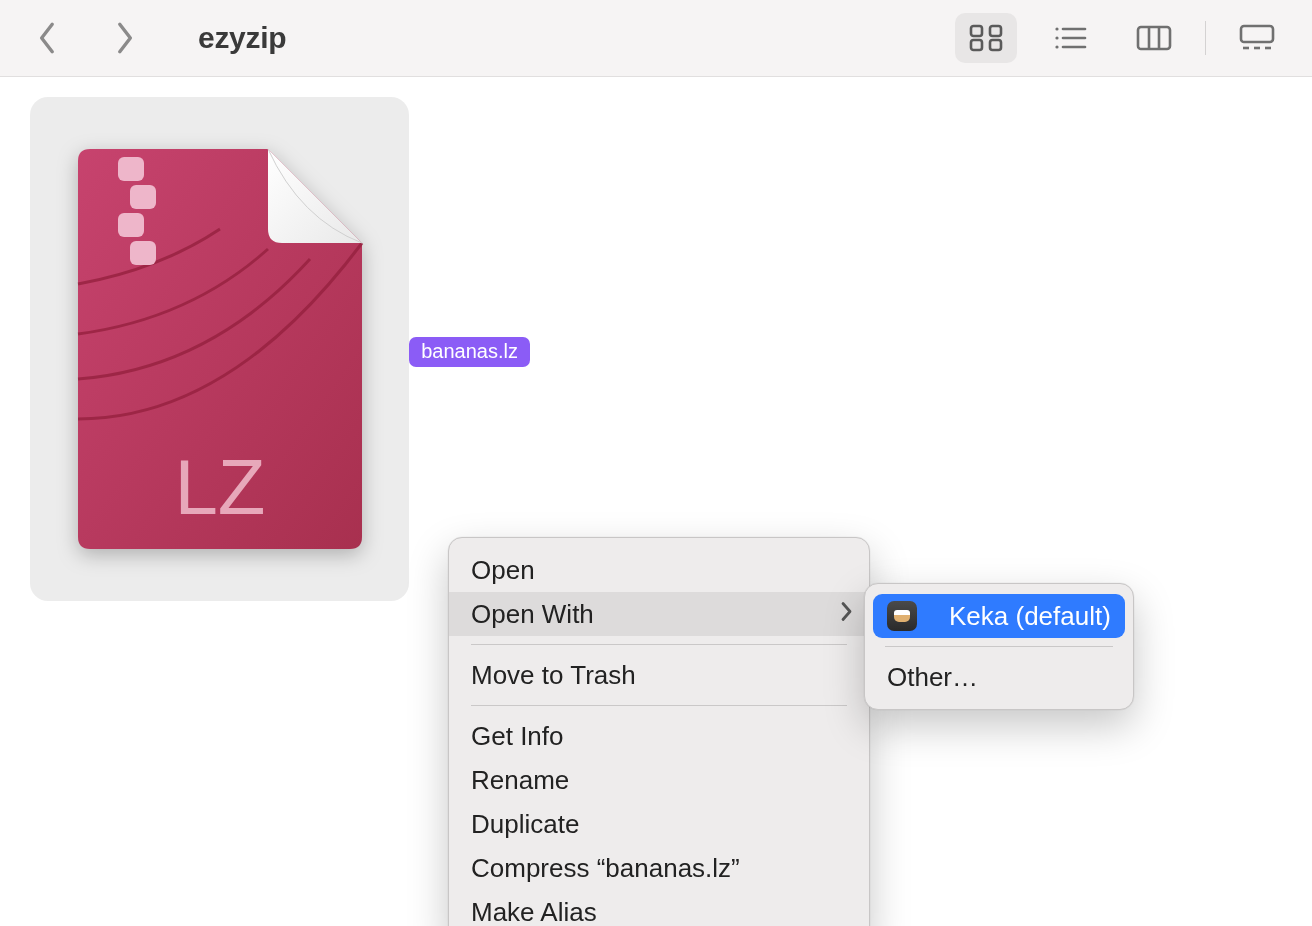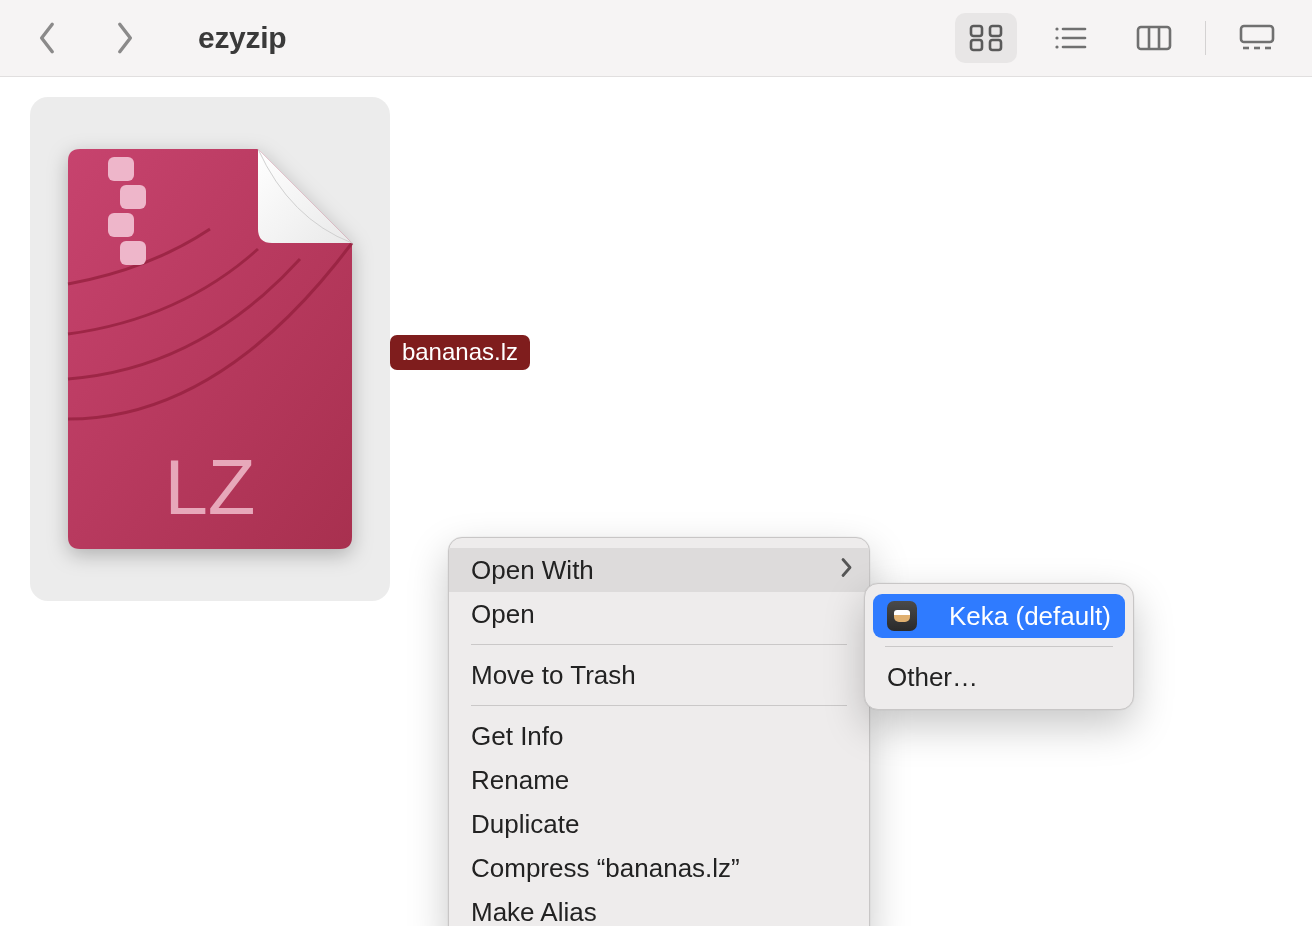--- a/index.html
+++ b/index.html
@@ -66,23 +66,23 @@
   }
   .thumb-wrap {
     width: 500px; height: 504px;
     background:#ececec;
     border-radius: 18px;
     display:flex; align-items:center; justify-content:center;
   }
   .lz-icon-svg { filter: drop-shadow(0 6px 10px rgba(0,0,0,0.25)); }
   .file-label {
     margin-top: 6px;
-    background:#7f1d1d;
+    background:#8b5cf6;
     color:#ffffff;
-    font-size: 24px;
+    font-size: 20px;
     font-weight:500;
     padding: 3px 12px 4px;
     border-radius: 7px;
   }
 
   
   .menu {
     position:absolute;
     background:#eeecec;
     border:1px solid #c8c6c6;
@@ -225,29 +225,29 @@
         <path d="M198 0 L292 94 L212 94 Q198 94 198 80 Z" fill="url(#gFold)"></path>
         <path d="M198 0 Q 230 70 292 94" fill="none" stroke="#d0d0d0" stroke-width="1"></path>
 
         <text x="150" y="365" text-anchor="middle" font-family="Helvetica, Arial" font-size="78" font-weight="300" fill="#e7a8ba">LZ</text>
       </svg>
     </div>
     <div class="file-label">bananas.lz</div>
   </div>
 
   <div class="menu menu-main">
+    <div class="menu-item">Open</div>
     <div class="menu-item hover">
       <span>Open With</span>
       <span class="chev">
         <svg viewBox="0 0 13 22" fill="none" stroke="currentColor" stroke-width="2.8" stroke-linecap="round" stroke-linejoin="round">
             <polyline points="3,3 10,11 3,19"></polyline>
           </svg>
       </span>
     </div>
-    <div class="menu-item">Open</div>
     <div class="menu-sep"></div>
     <div class="menu-item">Move to Trash</div>
     <div class="menu-sep"></div>
     <div class="menu-item">Get Info</div>
     <div class="menu-item">Rename</div>
     <div class="menu-item">Duplicate</div>
     <div class="menu-item">Compress “bananas.lz”</div>
     <div class="menu-item">Make Alias</div>
 
   </div>

